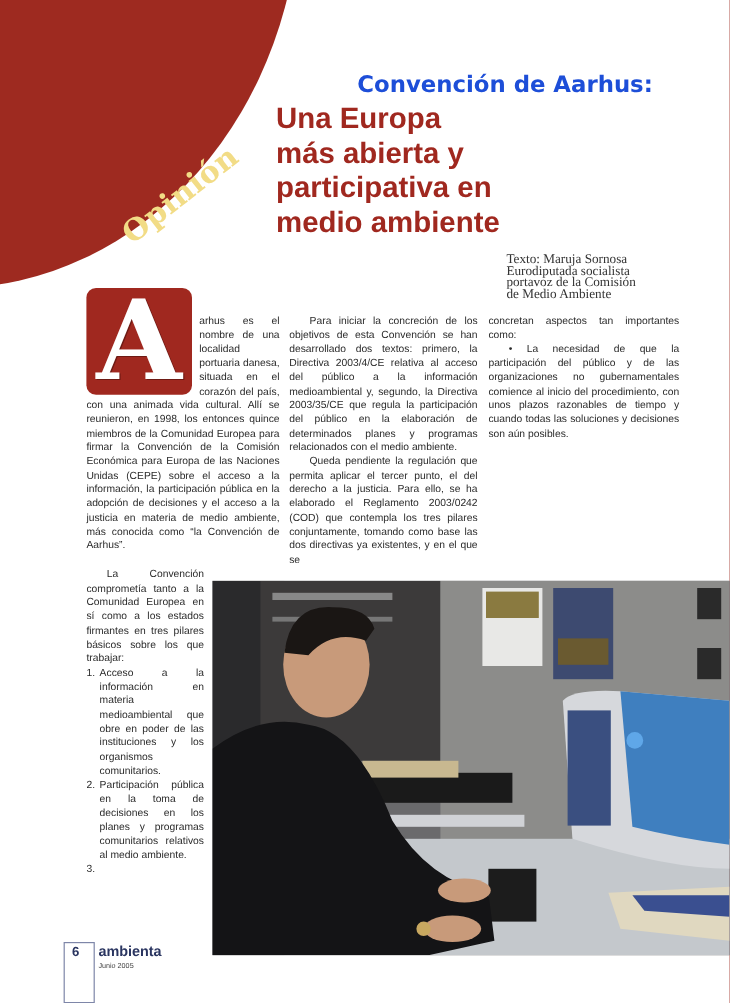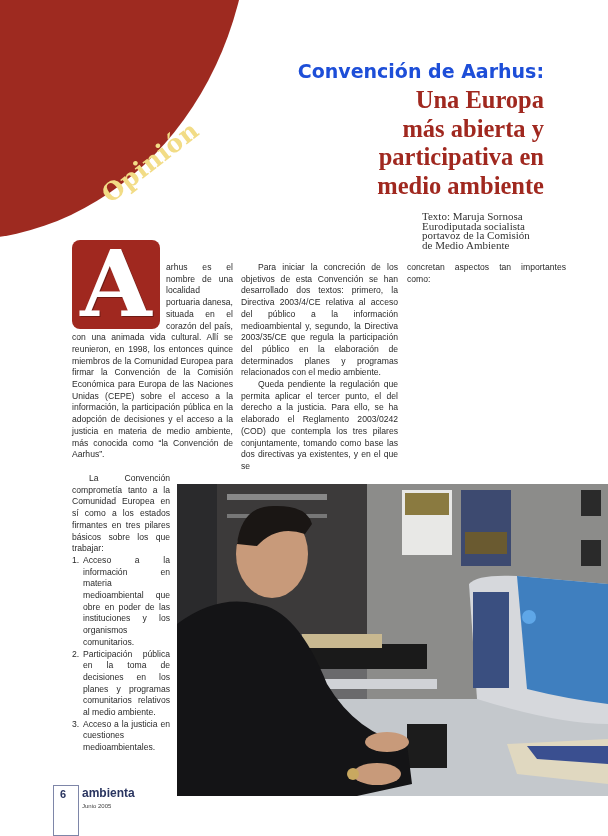--- a/index.html
+++ b/index.html
@@ -1,20 +1,20 @@
 <!DOCTYPE html>
 <html><head>
 <meta charset="utf-8">
 <style>
   html, body { margin:0; padding:0; }
   body { width:608px; height:836px; position:relative; overflow:hidden; background:#ffffff; font-family:"Liberation Sans", sans-serif; color:#222; }
   .disc { position:absolute; left:-330px; top:-420px; width:580px; height:660px; border-radius:50%; background:#9e2a20; }
   .section-tag { position:absolute; left:96px; top:186px; transform:rotate(-38deg); transform-origin:left top; font-family:"DejaVu Serif", serif; font-weight:bold; font-size:25px; color:#f2dc86; letter-spacing:0.5px; white-space:nowrap; }
   .kicker { position:absolute; left:258px; top:60px; width:286px; text-align:right; font-family:"DejaVu Sans", sans-serif; font-weight:bold; font-size:19px; color:#1d4ed8; white-space:nowrap; }
-  .headline { position:absolute; left:230px; top:86px; width:314px; text-align:right; font-family:Liberation Serif, serif; font-weight:bold; font-size:24.5px; line-height:28.5px; color:#a0281f; }
+  .headline { position:absolute; left:230px; top:86px; width:314px; font-family:Liberation Sans, sans-serif; font-weight:bold; font-size:24.5px; line-height:28.5px; color:#a0281f; }
   .headline div { white-space:nowrap; }
   .byline { position:absolute; left:422px; top:212px; font-family:Liberation Serif, serif; font-size:11px; line-height:9.6px; color:#333; }
   .body-text { font-size:8.6px; line-height:11.7px; text-align:justify; color:#2a2a2a; }
   .col1 { position:absolute; left:72px; top:262px; width:161px; }
   .dropcap { float:left; width:88px; height:89px; margin:-22px 6px 2px 0; background:#a0281f; border-radius:8px; position:relative; }
   .dropcap span { position:absolute; left:0; right:0; top:-6px; text-align:center; font-family:"DejaVu Serif", serif; font-weight:bold; font-size:92px; color:#fff; line-height:100px; text-shadow:1px 1px 0 #6e1a14; }
   .col1b { position:absolute; left:72px; top:473px; width:98px; }
   .col2 { position:absolute; left:241px; top:262px; width:157px; }
   .col3 { position:absolute; left:407px; top:262px; width:159px; }
   p { margin:0; }
@@ -54,31 +54,32 @@
       <span>A</span>
     </div>
   <p>arhus es el nombre de una localidad portuaria danesa, situada en el corazón del país, con una animada vida cultural. Allí se reunieron, en 1998, los entonces quince miembros de la Comunidad Europea para firmar la Convención de la Comisión Económica para Europa de las Naciones Unidas (CEPE) sobre el acceso a la información, la participación pública en la adopción de decisiones y el acceso a la justicia en materia de medio ambiente, más conocida como “la Convención de Aarhus”.</p>
 </div>
 
 <div class="col1b body-text">
   <p class="indent">La Convención comprometía tanto a la Comunidad Europea en sí como a los estados firmantes en tres pilares básicos sobre los que trabajar:</p>
   <ul class="list">
     <li><span class="num">1.</span><span>Acceso a la información en materia medioambiental que obre en poder de las instituciones y los organismos comunitarios.</span></li>
     <li><span class="num">2.</span><span>Participación pública en la toma de decisiones en los planes y programas comunitarios relativos al medio ambiente.</span></li>
-    <li><span class="num">3.</span><span>Acceso a la justicia en cuestiones medioambientales.</span></li>
+    <li><span class="num">3.</span></li>
   </ul>
 </div>
 
 <div class="col2 body-text">
   <p class="indent">Para iniciar la concreción de los objetivos de esta Convención se han desarrollado dos textos: primero, la Directiva 2003/4/CE relativa al acceso del público a la información medioambiental y, segundo, la Directiva 2003/35/CE que regula la participación del público en la elaboración de determinados planes y programas relacionados con el medio ambiente.</p>
   <p class="indent">Queda pendiente la regulación que permita aplicar el tercer punto, el del derecho a la justicia. Para ello, se ha elaborado el Reglamento 2003/0242 (COD) que contempla los tres pilares conjuntamente, tomando como base las dos directivas ya existentes, y en el que se</p>
 </div>
 
 <div class="col3 body-text">
   <p>concretan aspectos tan importantes como:</p>
+  <p class="indent">• La necesidad de que la participación del público y de las organizaciones no gubernamentales comience al inicio del procedimiento, con unos plazos razonables de tiempo y cuando todas las soluciones y decisiones son aún posibles.</p>
 </div>
 
 <div class="photo">
   <svg width="431" height="312" viewBox="0 0 431 312" xmlns="http://www.w3.org/2000/svg">
     <rect x="0" y="0" width="431" height="312" fill="#6a6a6c"></rect>
     <rect x="0" y="0" width="60" height="312" fill="#2a2a2c"></rect>
     <rect x="40" y="0" width="150" height="150" fill="#3c3a3a"></rect>
     <rect x="50" y="10" width="100" height="6" fill="#888"></rect>
     <rect x="50" y="30" width="100" height="4" fill="#777"></rect>
     <rect x="190" y="0" width="241" height="230" fill="#8c8c8a"></rect>

